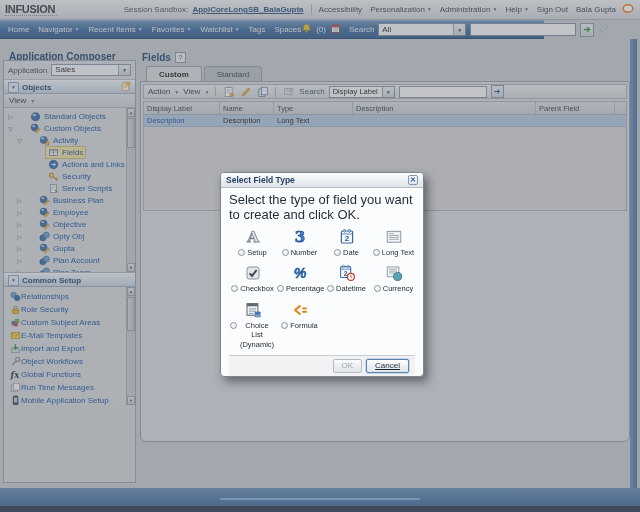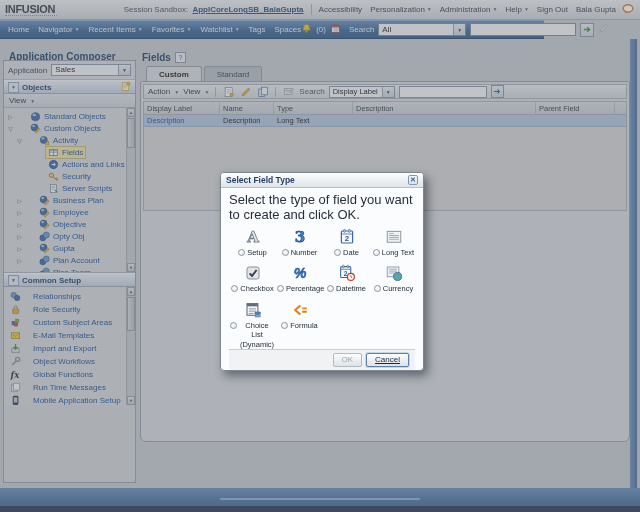--- a/index.html
+++ b/index.html
@@ -48,21 +48,21 @@
   .tree-col{position:absolute;left:0;top:2px;right:9px;}
   .tree-row{height:12px;display:flex;align-items:center;gap:13px;color:#1c55a0;white-space:nowrap;cursor:pointer;}
   .tree-row .arrow{font-size:6px;color:#5b6b7c;width:7px;text-align:center;flex:none;}
   .tree-row .hl{display:flex;align-items:center;gap:3px;padding:0 2px;border:1px solid transparent;}
   .tree-row.selected .hl{background:#ece0a6;border-color:#c6b878;}
   .vscroll{position:absolute;right:0;top:0;bottom:0;width:9px;background:#c6cbd0;border-left:1px solid #a9b1b9;box-sizing:border-box;}
   .vs-btn{position:absolute;left:0;width:8px;height:9px;background:linear-gradient(#dfe3e7,#c2c8ce);border:1px solid #9aa3ac;box-sizing:border-box;font-size:4px;line-height:7px;text-align:center;color:#4a545e;cursor:pointer;}
   .vs-thumb{position:absolute;left:0;width:8px;background:linear-gradient(90deg,#d4d9de,#b9c0c7);border:1px solid #98a1aa;box-sizing:border-box;cursor:grab;}
   .cs-list{height:118px;flex:none;position:relative;background:#d6dade;overflow:hidden;}
   .cs-col{position:absolute;left:0;top:3px;right:9px;}
-  .cs-row{height:13px;display:flex;align-items:center;gap:12px;padding-left:6px;color:#1c55a0;white-space:nowrap;cursor:pointer;}
+  .cs-row{height:13px;display:flex;align-items:center;gap:0;padding-left:6px;color:#1c55a0;white-space:nowrap;cursor:pointer;}
   .sidebar-filler{flex:1;background:#d3d7db;}
   
   .main{position:absolute;left:140px;top:50px;width:490px;height:437px;}
   .fields-title{height:15px;display:flex;align-items:center;gap:4px;font-size:10px;font-weight:bold;color:#24476e;padding-left:2px;}
   .help-box{width:9px;height:9px;border:1px solid #8a99aa;background:#e8ecf0;color:#44618c;font-size:7px;font-weight:normal;line-height:9px;text-align:center;cursor:pointer;}
   .tabs{height:16px;display:flex;align-items:flex-end;padding-left:6px;}
   .tab{padding:0 12px;display:flex;align-items:center;font-size:8px;border:1px solid #98a0a8;border-bottom:none;border-radius:3px 3px 0 0;margin-right:2px;cursor:pointer;box-sizing:border-box;}
   .tab.active{height:15px;background:#d9dde1;font-weight:bold;color:#222;}
   .tab.inactive{height:15px;background:#b9c0c7;color:#3c4650;}
   .panel-box{height:361px;border:1px solid #98a0a8;background:#d8dce0;border-radius:2px 2px 6px 6px;box-sizing:border-box;padding:2px;}
@@ -88,21 +88,21 @@
   .dlg-title{height:15px;background:linear-gradient(#fcfdfe,#dfe4e9);border-bottom:1px solid #b6bdc5;border-radius:3px 3px 0 0;display:flex;align-items:center;padding:0 5px;font-weight:bold;color:#253f63;font-size:8.5px;box-sizing:border-box;}
   .dlg-close{margin-left:auto;width:10px;height:10px;border:1px solid #7f98b8;background:linear-gradient(#f4f8fc,#d8e2ee);border-radius:2px;color:#3a5f94;font-size:7px;line-height:8px;text-align:center;font-weight:bold;cursor:pointer;box-sizing:border-box;}
   .dlg-body{padding:4px 8px 0 8px;}
   .dlg-instr{font-size:13px;color:#26303a;margin-bottom:6px;}
   .tile-grid{display:grid;grid-template-columns:repeat(4,47px);row-gap:7px;}
   .tile{display:flex;flex-direction:column;align-items:center;cursor:pointer;}
   .ticon{height:18px;display:flex;align-items:center;justify-content:center;}
   .trow2{margin-top:2px;display:flex;align-items:flex-start;gap:2px;}
   .radio{width:7px;height:7px;border:1px solid #8a95a1;border-radius:50%;background:radial-gradient(circle at 35% 35%,#fff,#dfe3e7);flex:none;margin-top:1px;cursor:pointer;box-sizing:border-box;}
   .tlabel{font-size:7.5px;color:#1f2933;text-align:center;line-height:1.25;max-width:36px;}
-  .dlg-footer{border-top:1px solid #c8cdd2;height:21px;display:flex;align-items:center;justify-content:flex-end;gap:4px;padding:0 6px;background:#f0f2f4;border-radius:0 0 4px 4px;box-sizing:border-box;}
+  .dlg-footer{margin-top:6px;border-top:1px solid #c8cdd2;height:21px;display:flex;align-items:center;justify-content:flex-end;gap:4px;padding:0 6px;background:#f0f2f4;border-radius:0 0 4px 4px;box-sizing:border-box;}
   .btn{height:14px;font-size:8px;display:flex;align-items:center;justify-content:center;border:1px solid #8c959e;background:linear-gradient(#fdfdfe,#dfe3e7);border-radius:2px;padding:0 8px;cursor:pointer;box-sizing:border-box;}
   .btn.disabled{color:#9aa3ac;border-color:#b4bac1;cursor:default;}
   .btn.default{border-color:#5b82ab;color:#1c2835;text-decoration:underline;box-shadow:0 0 0 1px #c7d6e6;}
 </style>
 </head>
 <body>
 
 <header class="global-header">
   <span class="logo">INFUSION</span>
   <span class="session">

